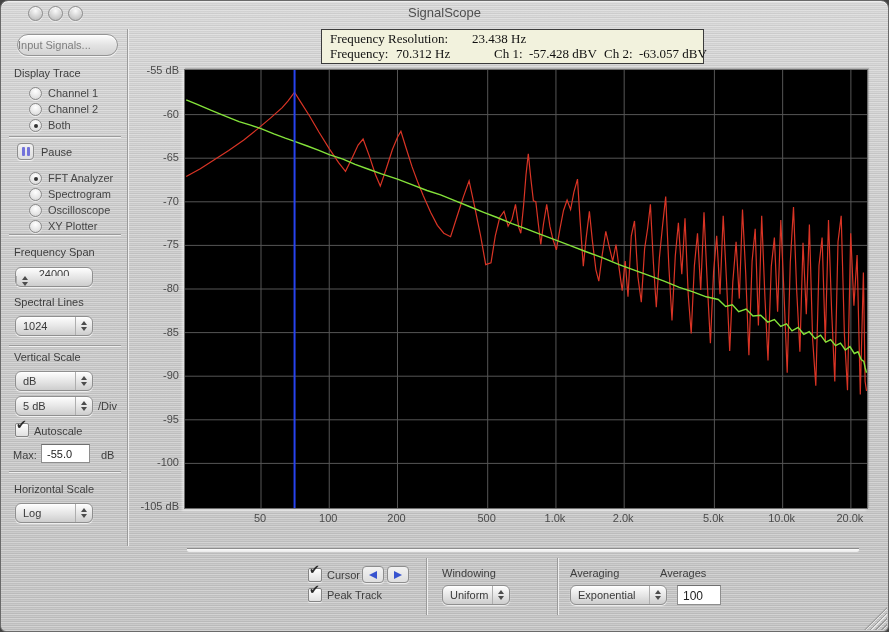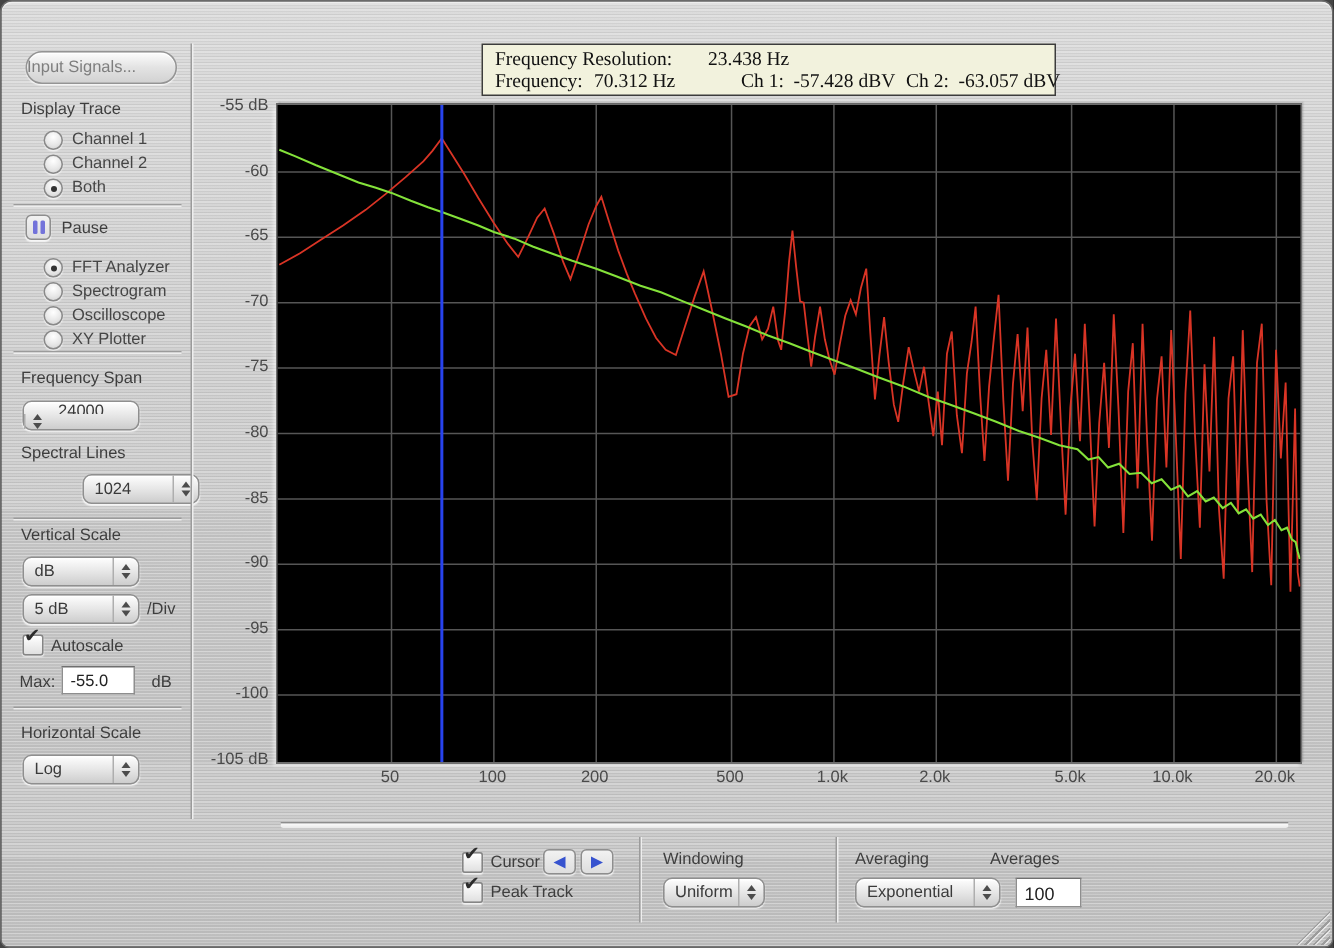--- a/index.html
+++ b/index.html
@@ -67,20 +67,26 @@
   .axis-title{position:absolute;left:184px;top:526px;width:682px;text-align:center;font-size:11px;color:#4a4a4a;}
   .grip{position:absolute;right:1px;bottom:1px;width:23px;height:23px;
     background:repeating-linear-gradient(135deg,#9c9c9c 0 1px,rgba(255,255,255,.55) 1px 2px,transparent 2px 4px);
     clip-path:polygon(100% 0,100% 100%,0 100%);border-radius:0 0 5px 0;}
 </style>
 </head>
 <body>
 
 <div class="window">
 
+  <div class="titlebar">
+    <div class="light" style="left:27px;"></div>
+    <div class="light" style="left:47px;"></div>
+    <div class="light" style="left:67px;"></div>
+    <div class="title">SignalScope</div>
+  </div>
 
   <div class="btn" style="left:16px;top:33px;width:99px;height:20px;line-height:20px;">Input Signals...</div>
 
   <div class="lbl" style="left:13px;top:66px;">Display Trace</div>
   <div id="display-trace-group" style="position:absolute;left:28px;top:86px;">
       <div class="radio-row" style="top: 0px; left: 0px;">
         <span class="rb"></span>
         <span class="rlbl">Channel 1</span>
       </div>
       <div class="radio-row" style="top: 16px; left: 0px;">
@@ -131,21 +137,21 @@
   <div class="lbl" style="left:13px;top:245px;">Frequency Span</div>
   <div class="popup" style="left:14px;top:266px;width:78px;flex-direction:column;">
     <span class="ptxt">24000</span>
     <span class="stepper">
         <span class="arru"></span>
         <span class="arrd"></span>
       </span>
   </div>
 
   <div class="lbl" style="left:13px;top:295px;">Spectral Lines</div>
-  <div class="popup" style="left:14px;top:315px;width:78px;margin-left:40px;">
+  <div class="popup" style="left:14px;top:315px;width:78px;">
     <span class="ptxt">1024</span>
     <span class="stepper">
         <span class="arru"></span>
         <span class="arrd"></span>
       </span>
   </div>
 
   <div class="hgroove" style="left:8px;top:344px;width:112px;"></div>
 
   <div class="lbl" style="left:13px;top:350px;">Vertical Scale</div>

